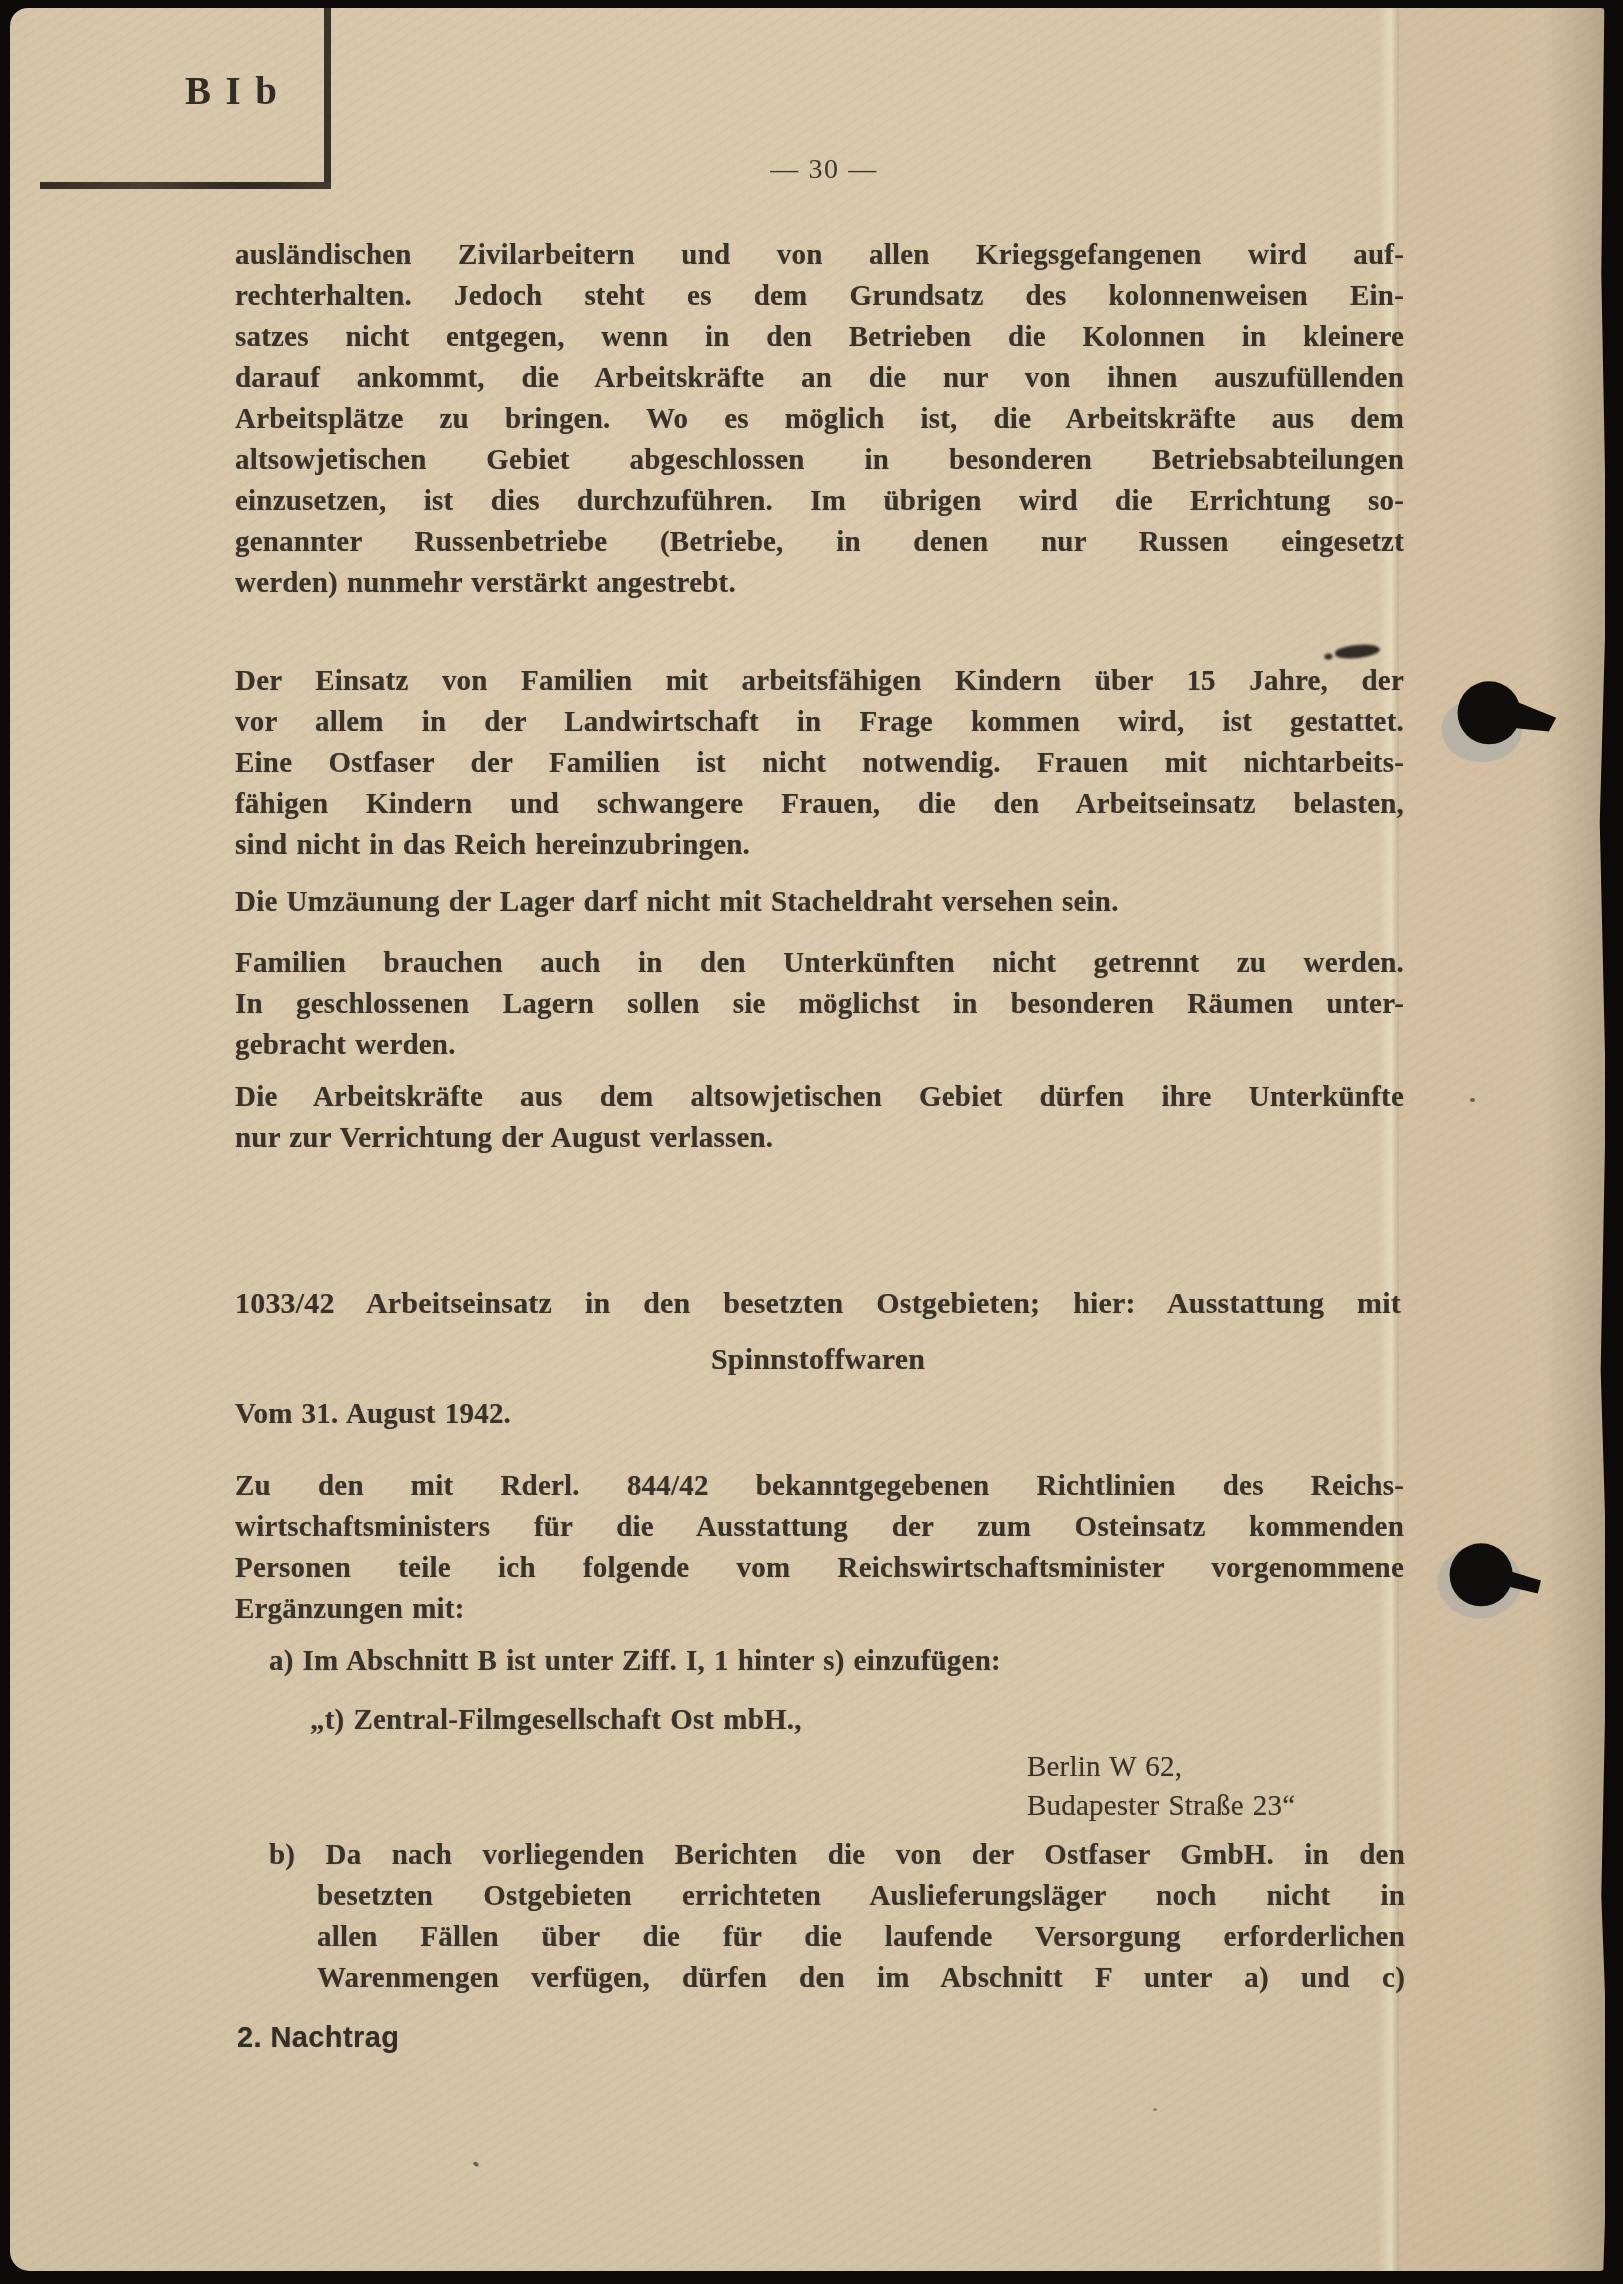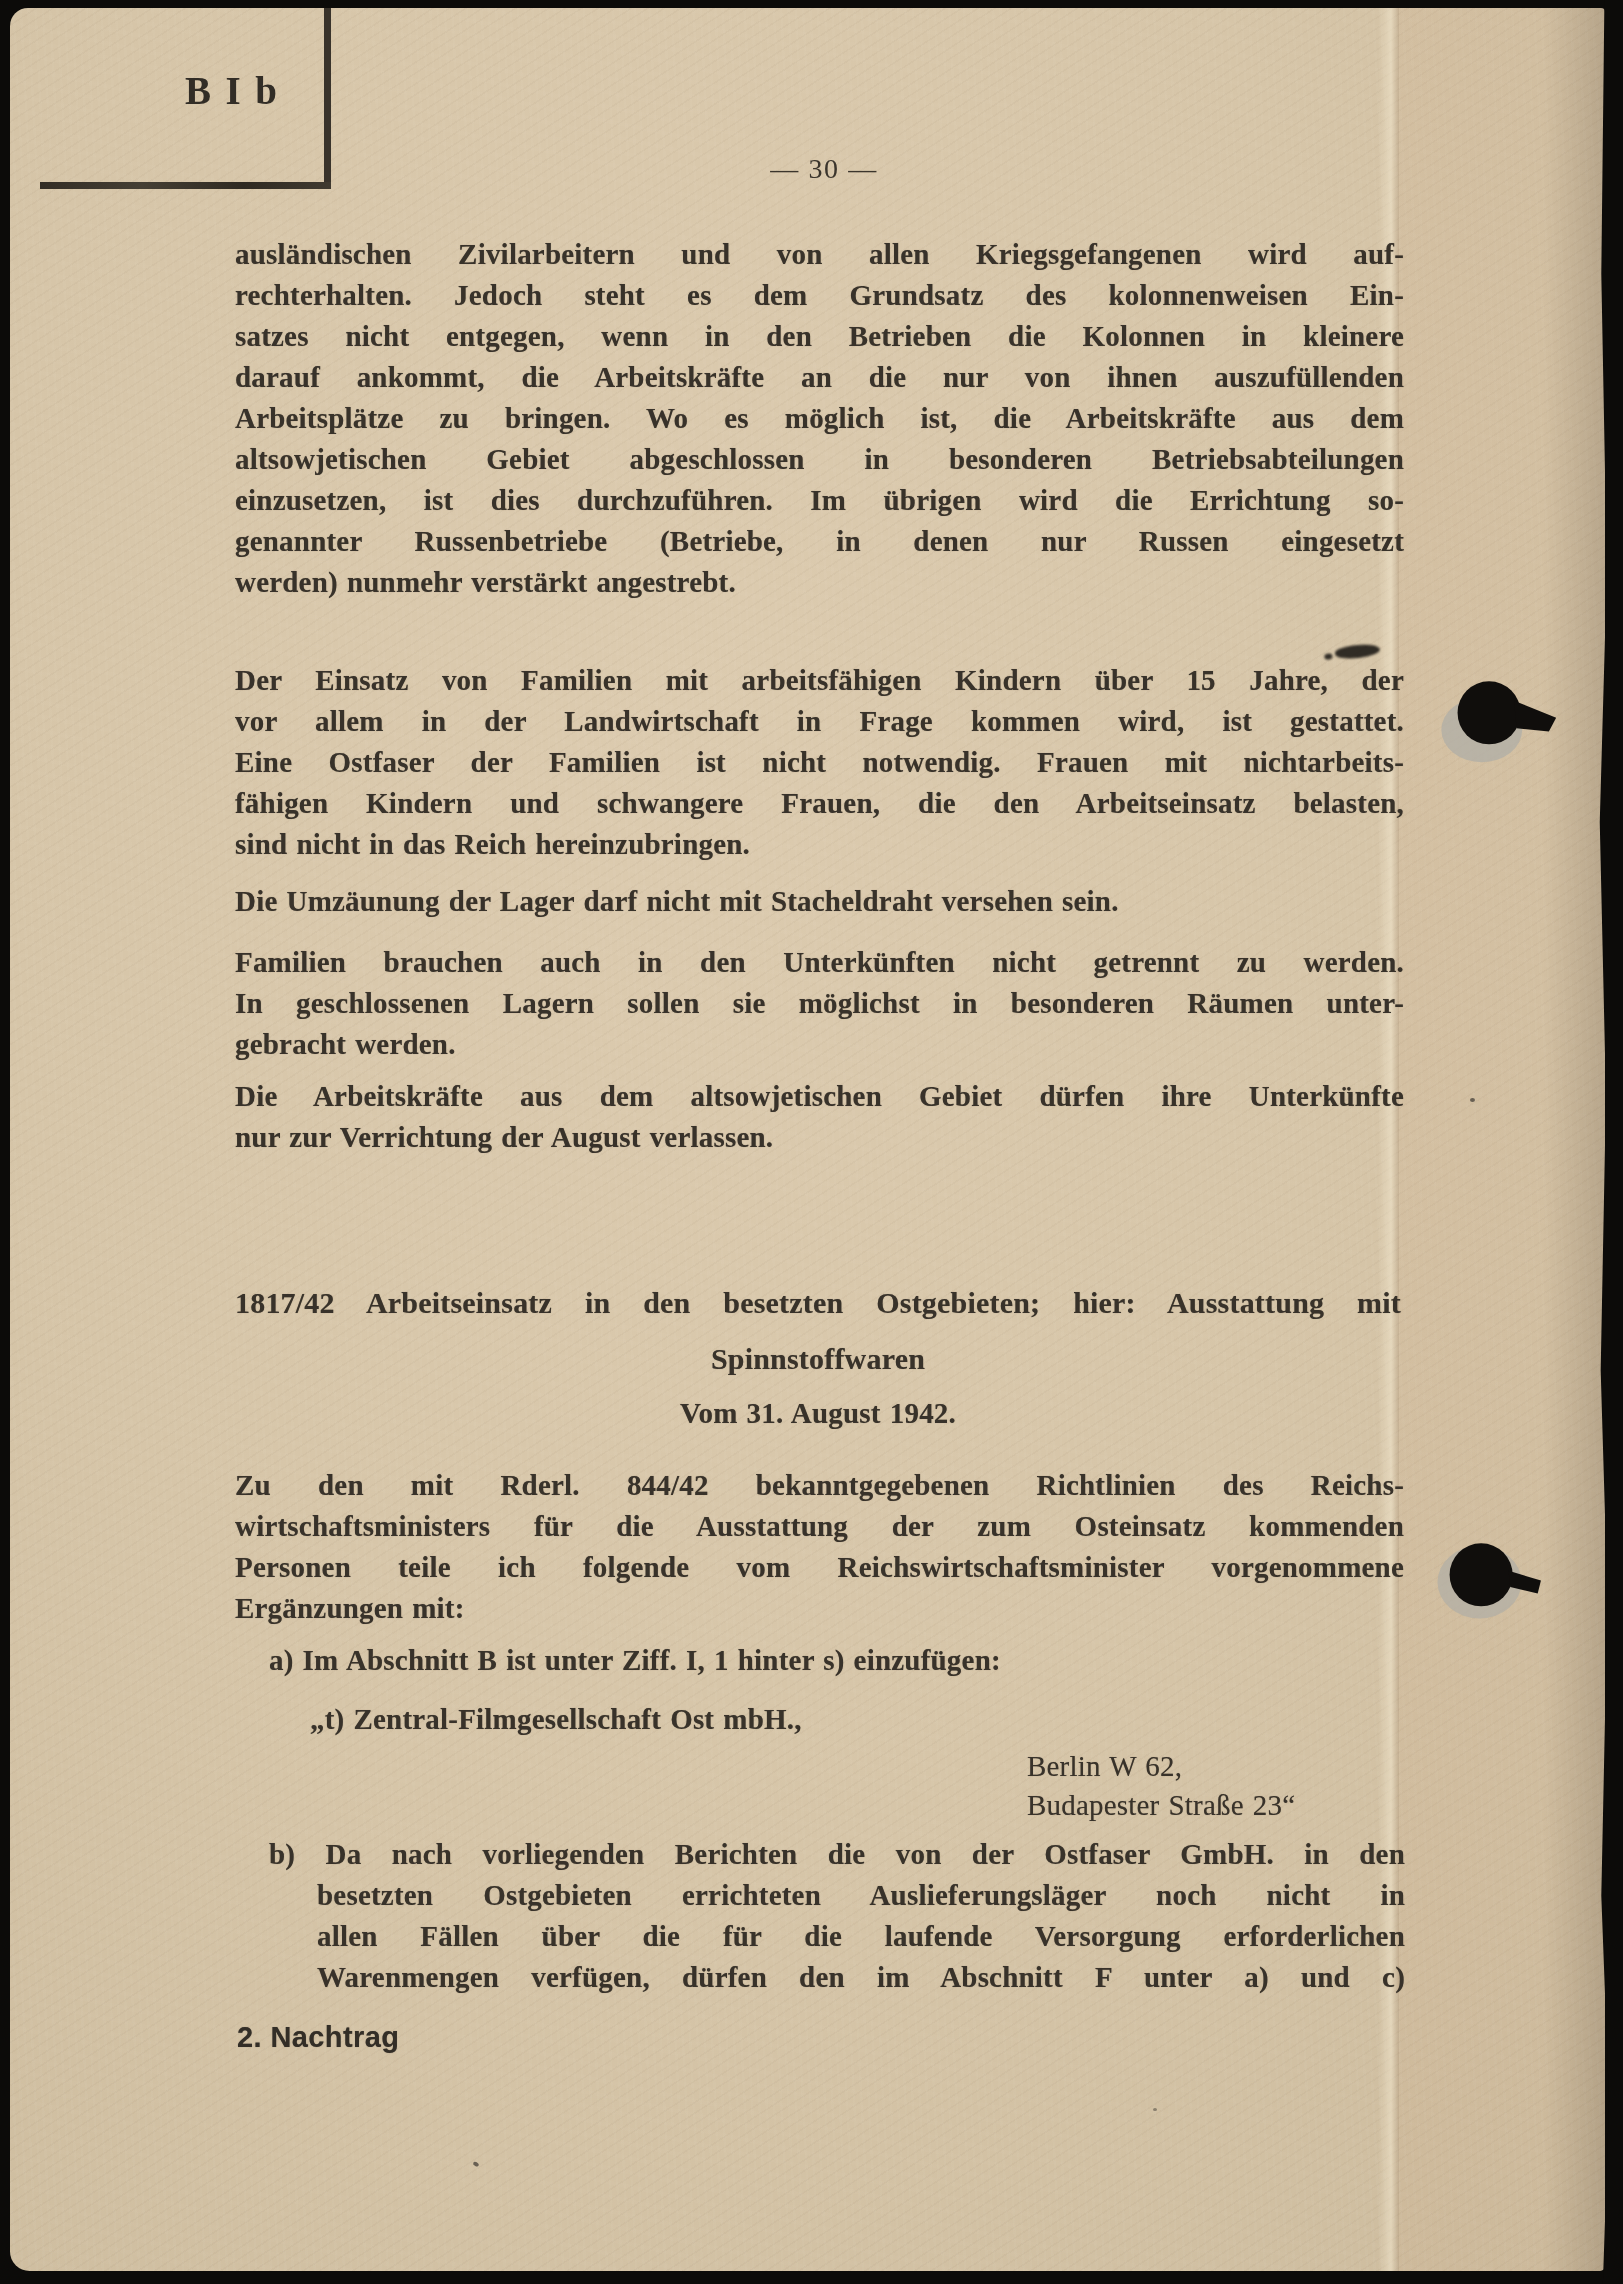--- a/index.html
+++ b/index.html
@@ -61,21 +61,21 @@
     text-shadow:0 0 0.8px rgba(59,48,36,0.45);}
   .tline{height:41px;text-align:justify;text-align-last:justify;font-weight:bold;}
   .tline.last{text-align-last:left;}
   .p1{left:235px;top:234px;width:1169px;}
   .p2{left:235px;top:660px;width:1169px;}
   .p3{left:235px;top:881px;width:1169px;}
   .p4{left:235px;top:942px;width:1169px;}
   .p5{left:235px;top:1076px;width:1169px;}
   .heading1{left:235px;top:1282px;width:1166px;font-weight:bold;font-size:30px;}
   .heading2{left:235px;top:1338px;width:1166px;font-weight:bold;font-size:30px;text-align:center;}
-  .date-line{left:235px;top:1393px;width:1166px;font-weight:bold;text-align:center;}
+  .date-line{left:235px;top:1393px;width:1166px;font-weight:bold;}
   .intro{left:235px;top:1465px;width:1169px;}
   .item-a{left:269px;top:1640px;width:1136px;}
   .insert-t{left:310px;top:1699px;width:1015px;}
   .addr1{left:1027px;top:1746px;width:373px;}
   .addr2{left:1027px;top:1785px;width:373px;}
   .item-b-first{left:269px;top:1834px;width:1136px;}
   .item-b-rest{left:317px;top:1875px;width:1088px;}
   .footer-label{
     position:absolute;left:237px;top:2021px;
     font-family:"Liberation Sans","DejaVu Sans",sans-serif;
@@ -140,21 +140,21 @@
     <div class="tline">In geschlossenen Lagern sollen sie möglichst in besonderen Räumen unter-</div>
     <div class="tline last">gebracht werden.</div>
   </div>
 
   <div class="tblock p5">
     <div class="tline">Die Arbeitskräfte aus dem altsowjetischen Gebiet dürfen ihre Unterkünfte</div>
     <div class="tline last">nur zur Verrichtung der August verlassen.</div>
   </div>
 
   <div class="tblock heading1">
-    <div class="tline">1817/42 Arbeitseinsatz in den besetzten Ostgebieten; hier: Ausstattung mit</div>
+    <div class="tline">1033/42 Arbeitseinsatz in den besetzten Ostgebieten; hier: Ausstattung mit</div>
   </div>
   <div class="tblock heading2">Spinnstoffwaren</div>
   <div class="tblock date-line">Vom 31. August 1942.</div>
 
   <div class="tblock intro">
     <div class="tline">Zu den mit Rderl. 844/42 bekanntgegebenen Richtlinien des Reichs-</div>
     <div class="tline">wirtschaftsministers für die Ausstattung der zum Osteinsatz kommenden</div>
     <div class="tline">Personen teile ich folgende vom Reichswirtschaftsminister vorgenommene</div>
     <div class="tline last">Ergänzungen mit:</div>
   </div>

